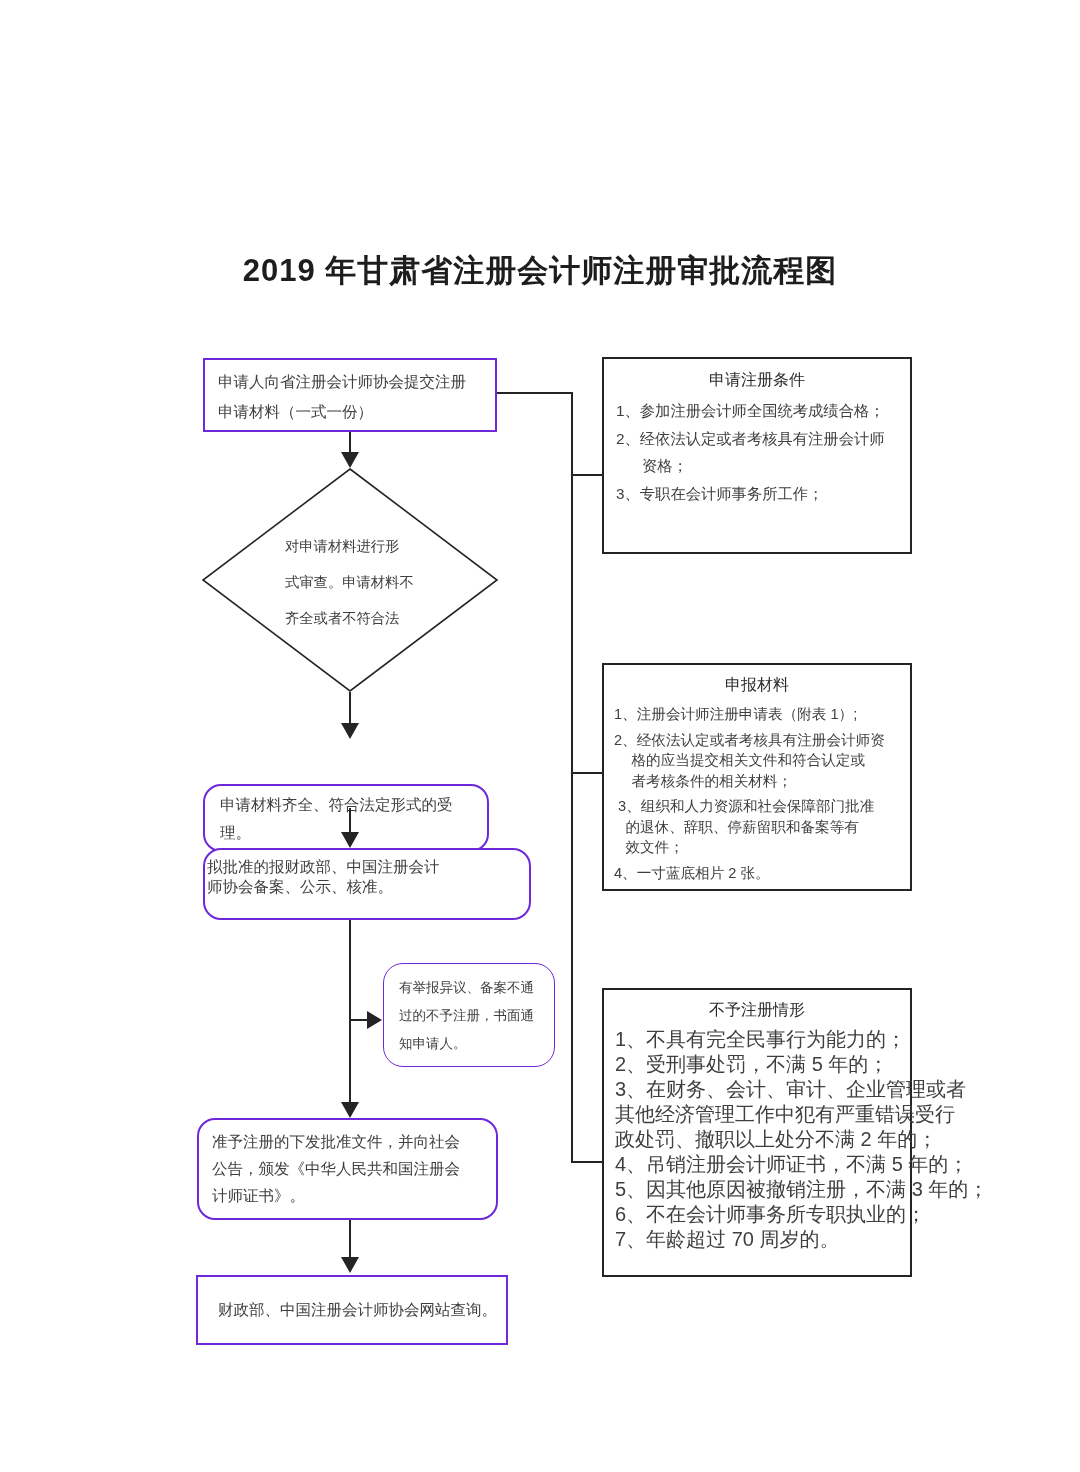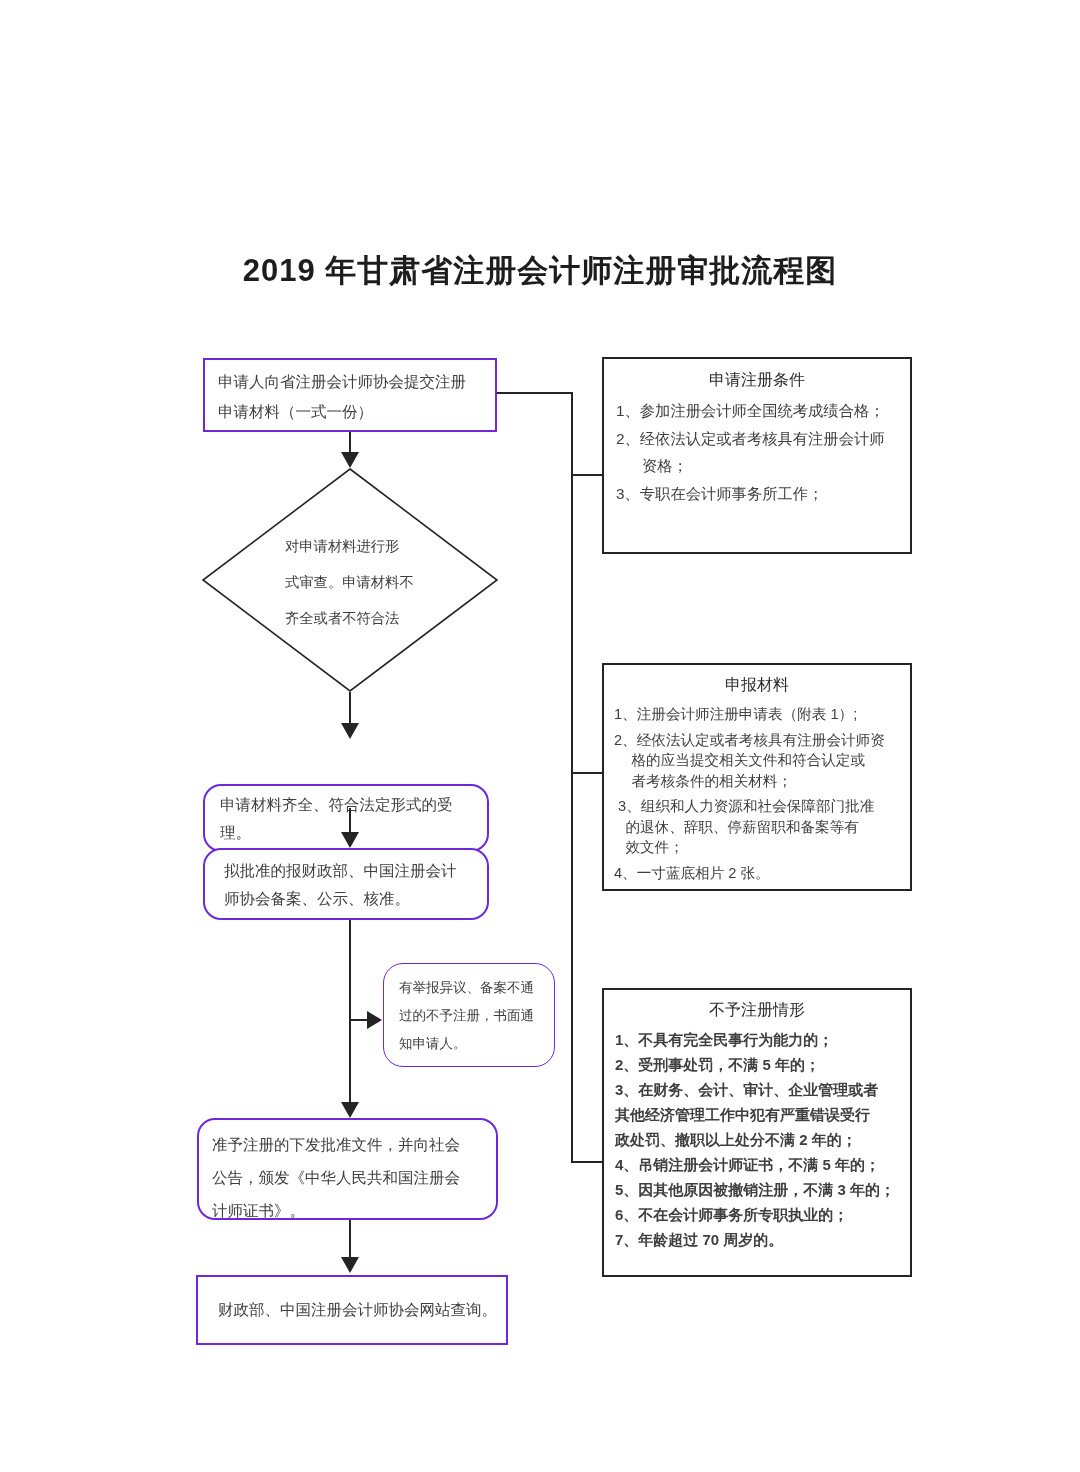--- a/index.html
+++ b/index.html
@@ -14,23 +14,23 @@
     letter-spacing:1px;
   }
   
   .node {
     position:absolute; box-sizing:border-box; background:#fff;
     border:2px solid #6d28d9; white-space:pre; color:#3f3f3f;
   }
   .round { border-radius:18px; }
   .box-submit  { left:203px; top:358px;  width:294px; height:74px;  padding:7px 13px;  font-size:15.5px; line-height:30px; }
   .box-accept  { left:203px; top:740px;  width:286px; height:68px;  padding:5px 15px;  font-size:15.5px; line-height:28px;margin-top:44px; }
-  .box-approve { left:203px; top:848px;  width:286px; height:72px;  padding:7px 19px;  font-size:15.5px; line-height:28px; }
+  .box-approve { left:203px; top:848px;  width:328px; height:72px;  padding:7px 2px;  font-size:15.5px; line-height:20px; }
   .box-note    { left:383px; top:963px;  width:172px; height:104px; padding:10px 15px; font-size:13.5px; line-height:28px; border-width:1.5px; border-radius:20px; }
-  .box-cert    { left:197px; top:1118px; width:301px; height:102px; padding:8px 13px;  font-size:15.5px; line-height:33px; }
+  .box-cert    { left:197px; top:1118px; width:301px; height:102px; padding:8px 13px;  font-size:15.5px; line-height:27px; }
   .box-query   { left:196px; top:1275px; width:312px; height:70px;  padding:0 20px;    font-size:15.5px; display:flex; align-items:center; }
   
   .diamond-svg { position:absolute; left:201px; top:467px; width:298px; height:226px; }
   .diamond-text {
     position:absolute; left:285px; top:528px; width:150px; height:97px;
     overflow:hidden; white-space:pre; font-size:14.3px; line-height:36px; color:#3f3f3f;
   }
   
   .panel {
     position:absolute; box-sizing:border-box; background:#fff;
@@ -39,21 +39,21 @@
   .panel-title { text-align:center; font-weight:normal; font-size:16px; color:#2c2c2c; }
   .pitem { white-space:pre; }
   .panel-a { left:602px; top:357px; width:310px; height:197px; padding:11px 12px 0; }
   .panel-a .panel-title { margin-bottom:6px; }
   .panel-a .pitem { font-size:15.3px; line-height:27.5px; }
   .panel-b { left:602px; top:663px; width:310px; height:228px; padding:10px 10px 0; }
   .panel-b .panel-title { margin-bottom:8px; }
   .panel-b .pitem { font-size:14.6px; line-height:20.5px; margin-bottom:5px; }
   .panel-c { left:602px; top:988px; width:310px; height:289px; padding:10px 11px 0; }
   .panel-c .panel-title { margin-bottom:6px; }
-  .panel-c .pitem { font-size:15px; line-height:25px;font-weight:bold; }
+  .panel-c .pitem { font-size:20px; line-height:25px; }
   
   .hang-a { padding-left:1.7em;  text-indent:-1.7em; }
   .hang-b { padding-left:1.2em;  text-indent:-1.2em; }
   .hang-c { padding-left:0.78em; text-indent:-0.5em; }
   
   .lv, .lh { position:absolute; background:#242424; }
   .lv { width:2px; }
   .lh { height:2px; }
   .tri-down {
     position:absolute; width:0; height:0;

